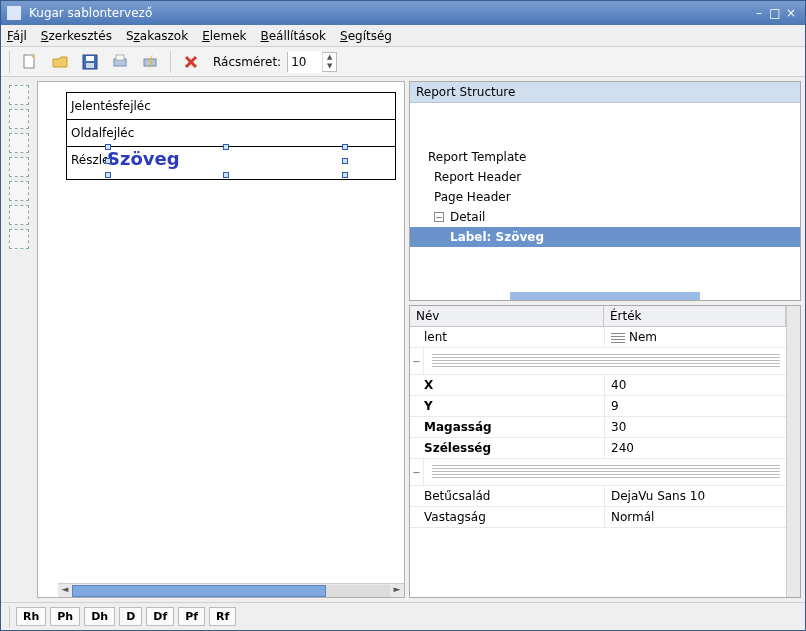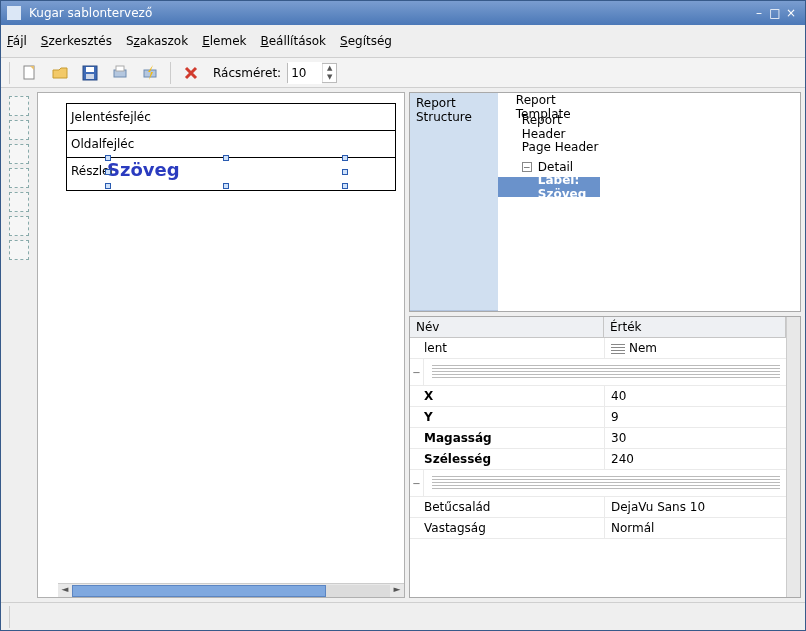--- a/index.html
+++ b/index.html
@@ -2,21 +2,21 @@
 <html><head>
 <meta charset="utf-8">
 <style>
 * { box-sizing: border-box; margin: 0; padding: 0; font-family: "DejaVu Sans", Arial, sans-serif; font-size: 12px; }
 body { background: #d8d8d8; overflow: hidden; }
 .window { width: 806px; height: 631px; background: #fff; border: 1px solid #375a8a; display: flex; flex-direction: column; }
 .titlebar { height: 24px; background: linear-gradient(#7a9dd0, #4b78b7); color: #fff; display: flex; align-items: center; padding: 0 6px; }
 .titlebar .icon { width: 14px; height: 14px; background: #dbe7f6; margin-right: 8px; }
 .titlebar .title { flex: 1; text-align: left; font-weight: normal; }
 .titlebar .winbtn { width: 16px; text-align: center; cursor: default; }
-.menubar { height: 22px; background: #efefef; border-bottom: 1px solid #cfcfcf; display: flex; align-items: center; padding: 16px 6px; gap: 14px; }
+.menubar { height: 22px; background: #efefef; border-bottom: 1px solid #cfcfcf; display: flex; align-items: center; padding: 10px 6px; gap: 14px; }
 .menubar span { cursor: default; }
 .menubar u { text-decoration: underline; }
 .toolbar { height: 30px; background: #f3f3f3; border-bottom: 1px solid #cfcfcf; display: flex; align-items: center; padding: 0 6px; gap: 6px; }
 .tbtn { width: 24px; height: 24px; display: flex; align-items: center; justify-content: center; border-radius: 3px; }
 .sep { width: 1px; height: 22px; background: #ccc; margin: 0 2px; }
 .tlabel { margin-left: 4px; }
 .spin { border: 1px solid #bbb; background: #fff; height: 20px; width: 50px; display: flex; align-items: center; }
 .spin input { border: none; width: 34px; padding: 4px 3px; outline: none; }
 .spin .arrows { width: 14px; display: flex; flex-direction: column; border-left: 1px solid #ddd; }
 .spin .arrows div { height: 9px; font-size: 7px; text-align: center; line-height: 9px; color: #555; cursor: default; }
@@ -27,21 +27,21 @@
 .canvas { flex: 1; overflow: hidden; position: relative; background-image: radial-gradient(#bbb 0.6px, transparent 0.6px); background-size: 8px 8px; background-position: 4px 4px; padding: 10px 8px; }
 .section { border: 1px solid #000; margin-bottom: -1px; padding: 6px 4px; font-size: 12px; background: rgba(255,255,255,0.7); }
 .sec-detail { position: relative; height: 34px; }
 .sec-detail .szoveg { position: absolute; left: 40px; top: 1px; color: #2a3bbf; font: bold 18px "DejaVu Sans"; }
 .handle { position: absolute; width: 6px; height: 6px; border: 1px solid #2a5bb0; background: #cfe2fb; }
 .hscroll { height: 14px; background: #e8e8e8; display: flex; align-items: center; border-top: 1px solid #ccc; }
 .hscroll .btn { width: 14px; height: 14px; text-align: center; font-size: 9px; color: #555; }
 .hscroll .track { flex: 1; height: 12px; background: #dcdcdc; position: relative; }
 .hscroll .thumb { position: absolute; left: 0; width: 80%; height: 100%; background: #7fa8df; border: 1px solid #5b85c2; }
 .rightcol { width: 392px; display: flex; flex-direction: column; gap: 4px; min-height: 0; }
-.panel { border: 1px solid #a9a9a9; background: #fff; display: flex; flex-direction: row; justify-content: space-between; }
+.panel { border: 1px solid #a9a9a9; background: #fff; display: flex; flex-direction: column; justify-content: space-between; }
 .panel-top { flex: 0 0 220px; }
 .panel-bot { flex: 1; min-height: 0; }
 .panel-header { background: #d0dff0; border-bottom: 1px solid #b2c4de; padding: 3px 6px; }
 .tree { padding: 4px 0; font-size: 12px; }
 .tree-row { display: flex; align-items: center; height: 20px; padding-left: 18px; }
 .tree-row.sel { background: #6a92cb; color: #fff; font-weight: bold; }
 .tree-ind1 { padding-left: 24px; }
 .tree-ind2 { padding-left: 40px; }
 .tree-toggle { width: 10px; height: 10px; border: 1px solid #888; font-size: 9px; line-height: 8px; text-align: center; margin-right: 6px; color: #555; }
 .mini-hscroll { height: 8px; background: #9cbbe6; margin: 2px 100px 0; }
@@ -245,14 +245,23 @@
               </div>
           </div>
           <div class="vscroll"></div>
         </div>
       </div>
     </div>
   </div>
 
   <div class="bottombar">
     <div class="sep"></div>
+    <div id="bottom-tabs" style="display:flex;gap:4px;">
+        <div class="bbtn">Rh</div>
+        <div class="bbtn">Ph</div>
+        <div class="bbtn">Dh</div>
+        <div class="bbtn">D</div>
+        <div class="bbtn">Df</div>
+        <div class="bbtn">Pf</div>
+        <div class="bbtn">Rf</div>
+      </div>
   </div>
 </div>
 
 </body></html>

